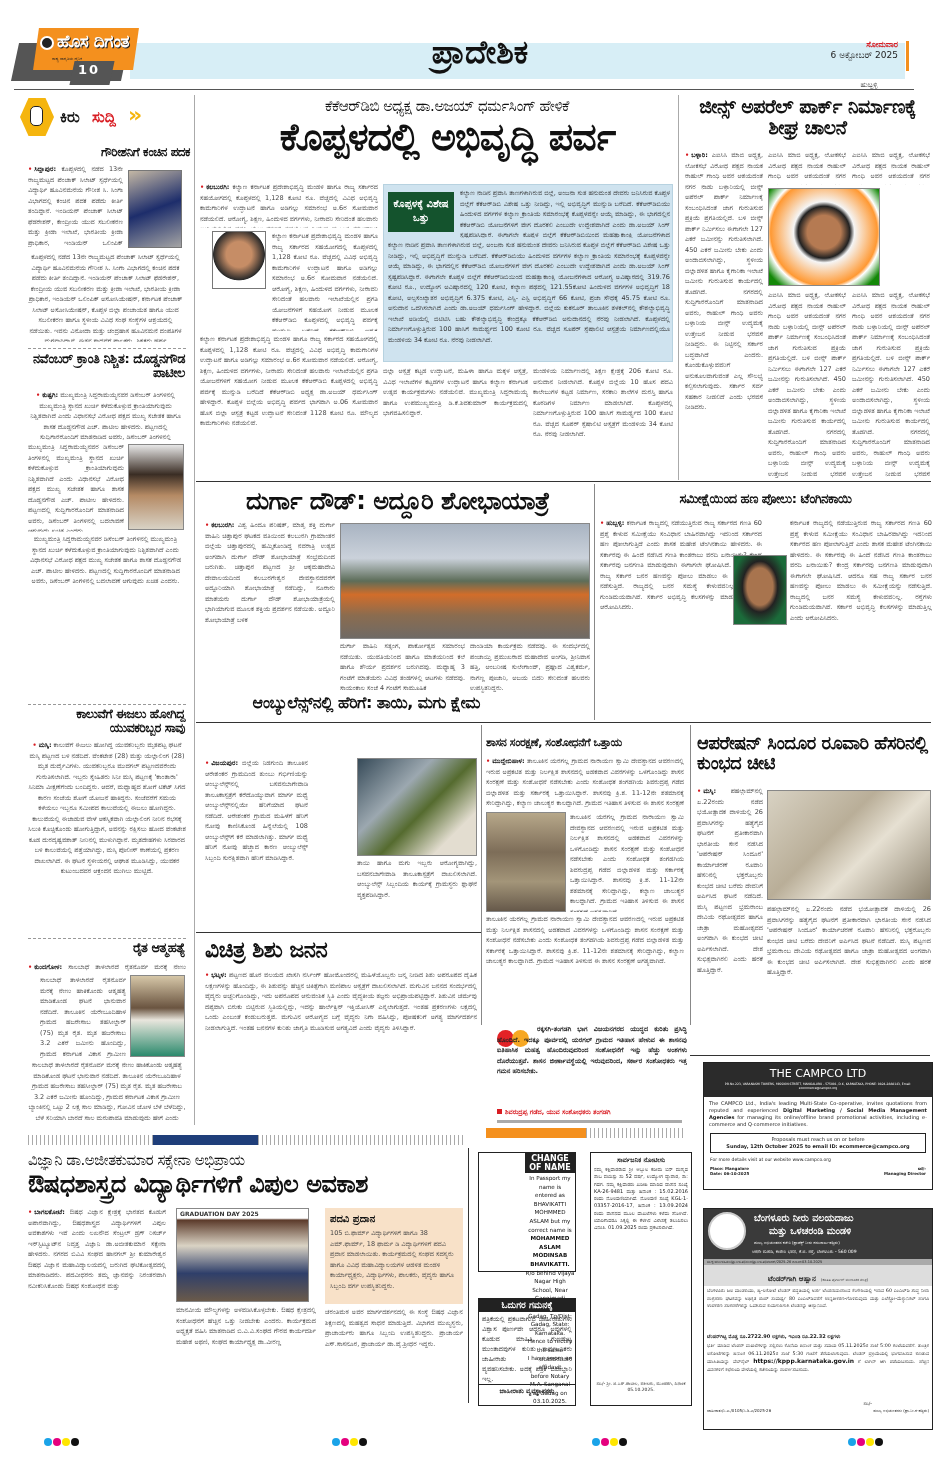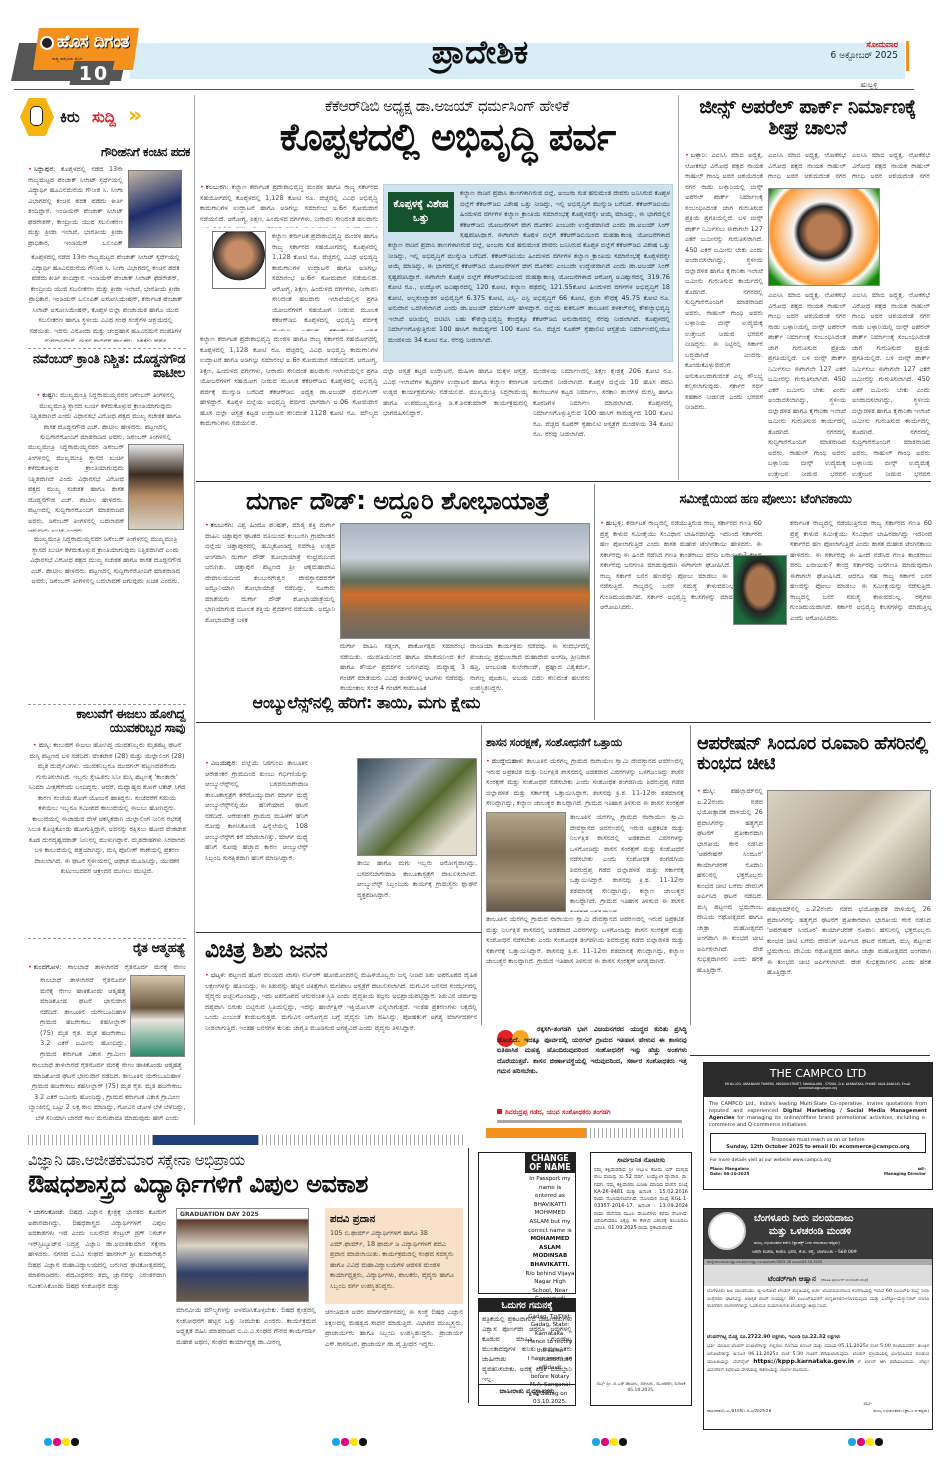--- a/index.html
+++ b/index.html
@@ -1,19 +1,19 @@
 <!DOCTYPE html>
 <html><head>
 <meta charset="utf-8">
 <style>
   * { box-sizing: border-box; margin: 0; padding: 0; }
   body { width: 945px; height: 1460px; background: #fff; font-family: "DejaVu Sans", sans-serif; color: #222; position: relative; overflow: hidden; }
   .abs { position: absolute; }
   .txt { font-size: 6.5px; line-height: 10.5px; color: #444; text-align: justify; overflow: hidden; }
-  .txt .dl { font-weight: normal; color: #111; }
+  .txt .dl { font-weight: bold; color: #111; }
   .txt .dl::before { content: "•"; color: #d81c22; margin-right: 2px; }
   .hl { font-family: "DejaVu Sans", sans-serif; font-weight: bold; color: #111; letter-spacing: -0.5px; line-height: 1.1; }
   .vline { position: absolute; width: 1px; background: #888; }
   .hline { position: absolute; height: 1px; background: #888; }
   .hdash { position: absolute; height: 0; border-top: 1px dashed #999; }
   .cmyk { position: absolute; display: flex; gap: 1px; }
   .cmyk span { width: 8px; height: 8px; border-radius: 50%; display: inline-block; }
 </style>
 </head>
 <body>
@@ -23,21 +23,21 @@
   <div class="abs" style="left:130px;top:18px;width:775px;height:36px;background:#d7eef6;"></div>
 
   <div class="abs" style="left:15px;top:18px;width:110px;height:38px;background:#555;transform:skewX(-12deg);"></div>
 
   <div class="abs" style="left:36px;top:3px;width:100px;height:42px;background:#f4901e;transform:skewX(-8deg);"></div>
   <div class="abs" style="left:40px;top:11px;width:14px;height:14px;border-radius:50%;background:#222;border:2px solid #fff;"></div>
   <div class="abs" style="left:57px;top:6px;font-size:17px;font-weight:bold;color:#fff;letter-spacing:-0.5px;text-shadow:1px 1px 0 #222;">ಹೊಸ ದಿಗಂತ</div>
   <div class="abs" style="left:52px;top:31px;font-size:4px;color:#222;">ರಾಷ್ಟ್ರ ಜಾಗೃತಿಯ ದೈನಿಕ</div>
 
   <div class="abs" style="left:72px;top:36px;width:40px;height:24px;background:#555;transform:skewX(-12deg);"></div>
-  <div class="abs" style="left:78px;top:37px;width:32px;font-size:19px;color:#fff;font-weight:bold;text-align:center;letter-spacing:2px;">10</div>
+  <div class="abs" style="left:78px;top:37px;width:32px;font-size:13px;color:#fff;font-weight:bold;letter-spacing:2px;">10</div>
 
   <div class="abs" style="left:210px;top:8px;width:540px;text-align:center;font-size:32px;font-weight:bold;color:#111;">ಪ್ರಾದೇಶಿಕ</div>
 
   <div class="abs" style="left:800px;top:15px;width:98px;text-align:right;">
     <div style="font-size:8px;color:#d81c22;font-weight:bold;">ಸೋಮವಾರ</div>
     <div style="font-size:9px;color:#222;">6 ಅಕ್ಟೋಬರ್ 2025</div>
     <div style="font-size:7px;color:#222;margin-top:20px;text-align:center;padding-left:40px;">ಹುಬ್ಬಳ್ಳಿ</div>
   </div>
   <div class="abs" style="left:906px;top:16px;width:3px;height:30px;background:#f4901e;"></div>
 </div>
@@ -286,21 +286,21 @@
 <div class="abs" style="left:325px;top:1208px;width:138px;height:96px;background:#f8e1c8;padding:5px;">
   <div style="font-size:10px;font-weight:bold;color:#111;margin-bottom:3px;">ಪದವಿ ಪ್ರದಾನ</div>
   <div class="txt" style="height:70px;text-align:left;">105 ಬಿ.ಫಾರ್ಮ್ ವಿದ್ಯಾರ್ಥಿಗಳಿಗೆ ಹಾಗೂ 38 ಎಮ್.ಫಾರ್ಮ್, 18 ಫಾರ್ಮ ಡಿ ವಿದ್ಯಾರ್ಥಿಗಳಿಗೆ ಪದವಿ ಪ್ರದಾನ ಮಾಡಲಾಯಿತು. ಕಾರ್ಯಕ್ರಮದಲ್ಲಿ ಸಂಘದ ಸದಸ್ಯರು ಹಾಗೂ ವಿವಿಧ ಮಹಾವಿದ್ಯಾಲಯಗಳ ಆಡಳಿತ ಮಂಡಳಿ ಕಾರ್ಯಾಧ್ಯಕ್ಷರು, ವಿದ್ಯಾರ್ಥಿಗಳು, ಪಾಲಕರು, ವೈದ್ಯರು ಹಾಗೂ ಸಿಬ್ಬಂದಿ ವರ್ಗ ಉಪಸ್ಥಿತರಿದ್ದರು.</div>
 </div>
 <div class="abs txt" style="left:325px;top:1307px;width:138px;height:100px;">
   <span>ಚರಂತಿಮಠ ಅವರ ಮಾರ್ಗದರ್ಶನದಲ್ಲಿ ಈ ಸಂಸ್ಥೆ ಔಷಧ ವಿಜ್ಞಾನ ಶಿಕ್ಷಣದಲ್ಲಿ ಮಹತ್ವದ ಸಾಧನೆ ಮಾಡುತ್ತಿದೆ. ವಿಭಾಗದ ಮುಖ್ಯಸ್ಥರು, ಪ್ರಾಚಾರ್ಯರು ಹಾಗೂ ಸಿಬ್ಬಂದಿ ಉಪಸ್ಥಿತರಿದ್ದರು. ಪ್ರಾಚಾರ್ಯ ಎಸ್.ಸಾಸನೂರ, ಪ್ರಾಚಾರ್ಯ ಡಾ.ವೈ.ಶ್ರೀಧರ ಇದ್ದರು.</span>
 </div>
 
 <div class="vline" style="left:468px;top:1148px;height:255px;background:#333;"></div>
 
-<div class="abs" style="left:478px;top:1152px;width:98px;height:142px;border:1px solid #222;padding-left:46px;">
+<div class="abs" style="left:478px;top:1152px;width:98px;height:120px;border:1px solid #222;padding-left:46px;">
   <div style="background:#222;color:#fff;font-size:8px;font-weight:bold;text-align:center;padding:1px 0;">CHANGE OF NAME</div>
   <div style="font-size:5.6px;line-height:8.6px;text-align:center;color:#111;padding-top:1px;">
     <div>In Passport my name is</div>
     <div>entered as BHAVIKATTI</div>
     <div>MOHMMED ASLAM but my</div>
     <div>correct name is</div>
     <div style="font-weight:bold;">MOHAMMED ASLAM</div>
     <div style="font-weight:bold;">MODINSAB BHAVIKATTI.</div>
     <div>R/o behind Vijaya Nagar High</div>
     <div>School, Near Gangimadi</div>

